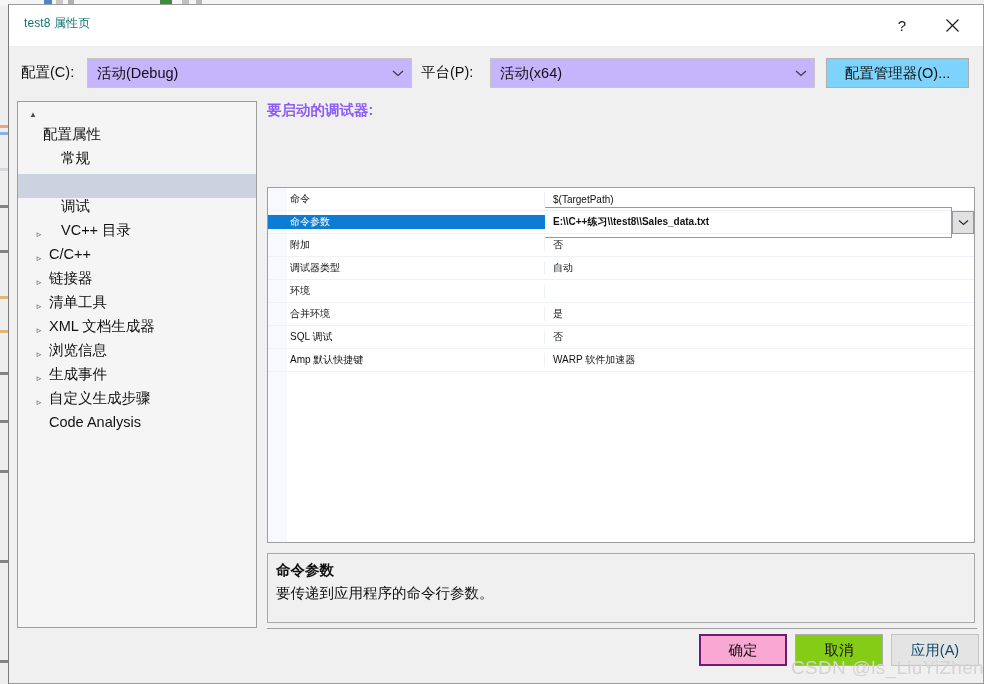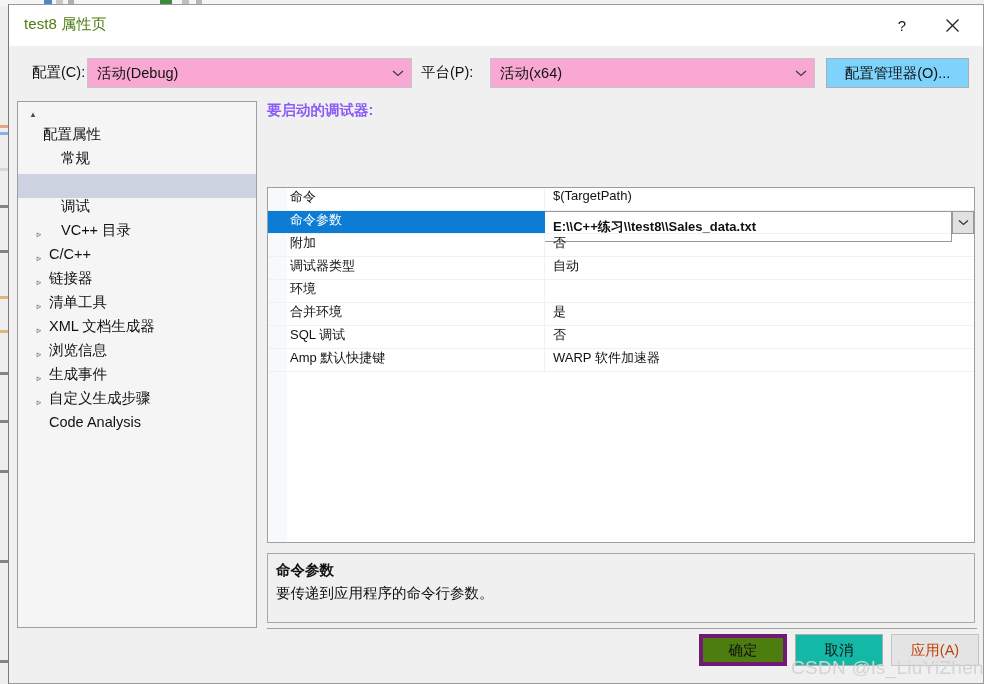--- a/index.html
+++ b/index.html
@@ -43,21 +43,21 @@
   }
 
   
   #titlebar {
     position: absolute; left: 0; top: 0;
     width: 100%; height: 41px;
     background: #ffffff;
   }
   #title-text {
     position: absolute; left: 15px; top: 10px;
-    font-size: 15px; color: #4d7c0f;
+    font-size: 12px; color: #0f766e;
     letter-spacing: 0.1px;
     white-space: nowrap;
   }
   .titlebar-btn {
     position: absolute; top: 0; height: 41px; width: 46px;
     display: flex; align-items: center; justify-content: center;
     color: #202020; cursor: default;
     background: transparent; border: 0;
   }
   #btn-help { right: 58px; font-size: 15px; }
@@ -66,26 +66,26 @@
 
   
   #config-row {
     position: absolute; left: 0; top: 41px;
     width: 100%; height: 55px;
   }
   .cfg-label {
     position: absolute; top: 17px;
     font-size: 14.5px; color: #111111; white-space: nowrap;
   }
-  #lbl-config { left: 23px; }
+  #lbl-config { left: 12px; }
   #lbl-platform { left: 412px; }
 
   .combo {
     position: absolute; top: 12px; height: 30px;
-    background: #f9a8d4;
+    background: #c4b5fd;
     border: 1px solid #c6c6c6;
     display: flex; align-items: center;
     font-size: 14.5px; color: #111111;
     cursor: default;
   }
   .combo .cv {
     padding-left: 9px; flex: 1; overflow: hidden;
     white-space: nowrap; text-overflow: ellipsis;
   }
   .combo .carrow {
@@ -169,23 +169,23 @@
   #prop-gutter {
     position: absolute; left: 0; top: 0;
     width: 20px; height: 100%;
     background: #f7f9fc;
     border-right: 1px solid #ffffff;
   }
   #prop-rows { position: absolute; left: 0; top: 0; width: 100%; }
   .prow {
     position: relative;
     height: 23px;
-    display: flex; 
+    display: flex; align-items: center;
     border-bottom: 1px solid #eef1f5;
-    font-size: 13px; color: #111111;
+    font-size: 10px; color: #111111;
     cursor: default;
     white-space: nowrap;
   }
   .prow .pname {
     width: 277px; flex: 0 0 auto;
     padding-left: 22px;
     overflow: hidden; text-overflow: ellipsis;
     border-right: 1px solid #eef1f5;
   }
   .prow .pval {
@@ -234,36 +234,36 @@
 
   
   #footer-sep {
     position: absolute; left: 258px; top: 623px;
     width: 710px; height: 1px;
     background: #a0a0a0;
   }
   .dlg-btn {
     position: absolute; top: 629px;
     width: 88px; height: 32px;
-    background: #14b8a6;
+    background: #84cc16;
     border: 1px solid #adadad;
     font-size: 14.5px; color: #111111;
     display: flex; align-items: center; justify-content: center;
     cursor: default;
     font-family: "Liberation Sans", sans-serif;
   }
   #btn-ok {
     left: 690px;
-    border: 4px solid #701a75;
-    background: #4d7c0f;
+    border: 2px solid #701a75;
+    background: #f9a8d4;
   }
   #btn-cancel { left: 786px; }
   #btn-apply {
     left: 882px;
-    color: #c2410c;
+    color: #0c4a6e;
     background: #e4e4e4;
     border-color: #c4c4c4;
   }
 
   
   #watermark {
     position: absolute; left: 782px; top: 652px;
     font-size: 19px; color: #d4d4d4;
     letter-spacing: 0.3px;
     white-space: nowrap;

